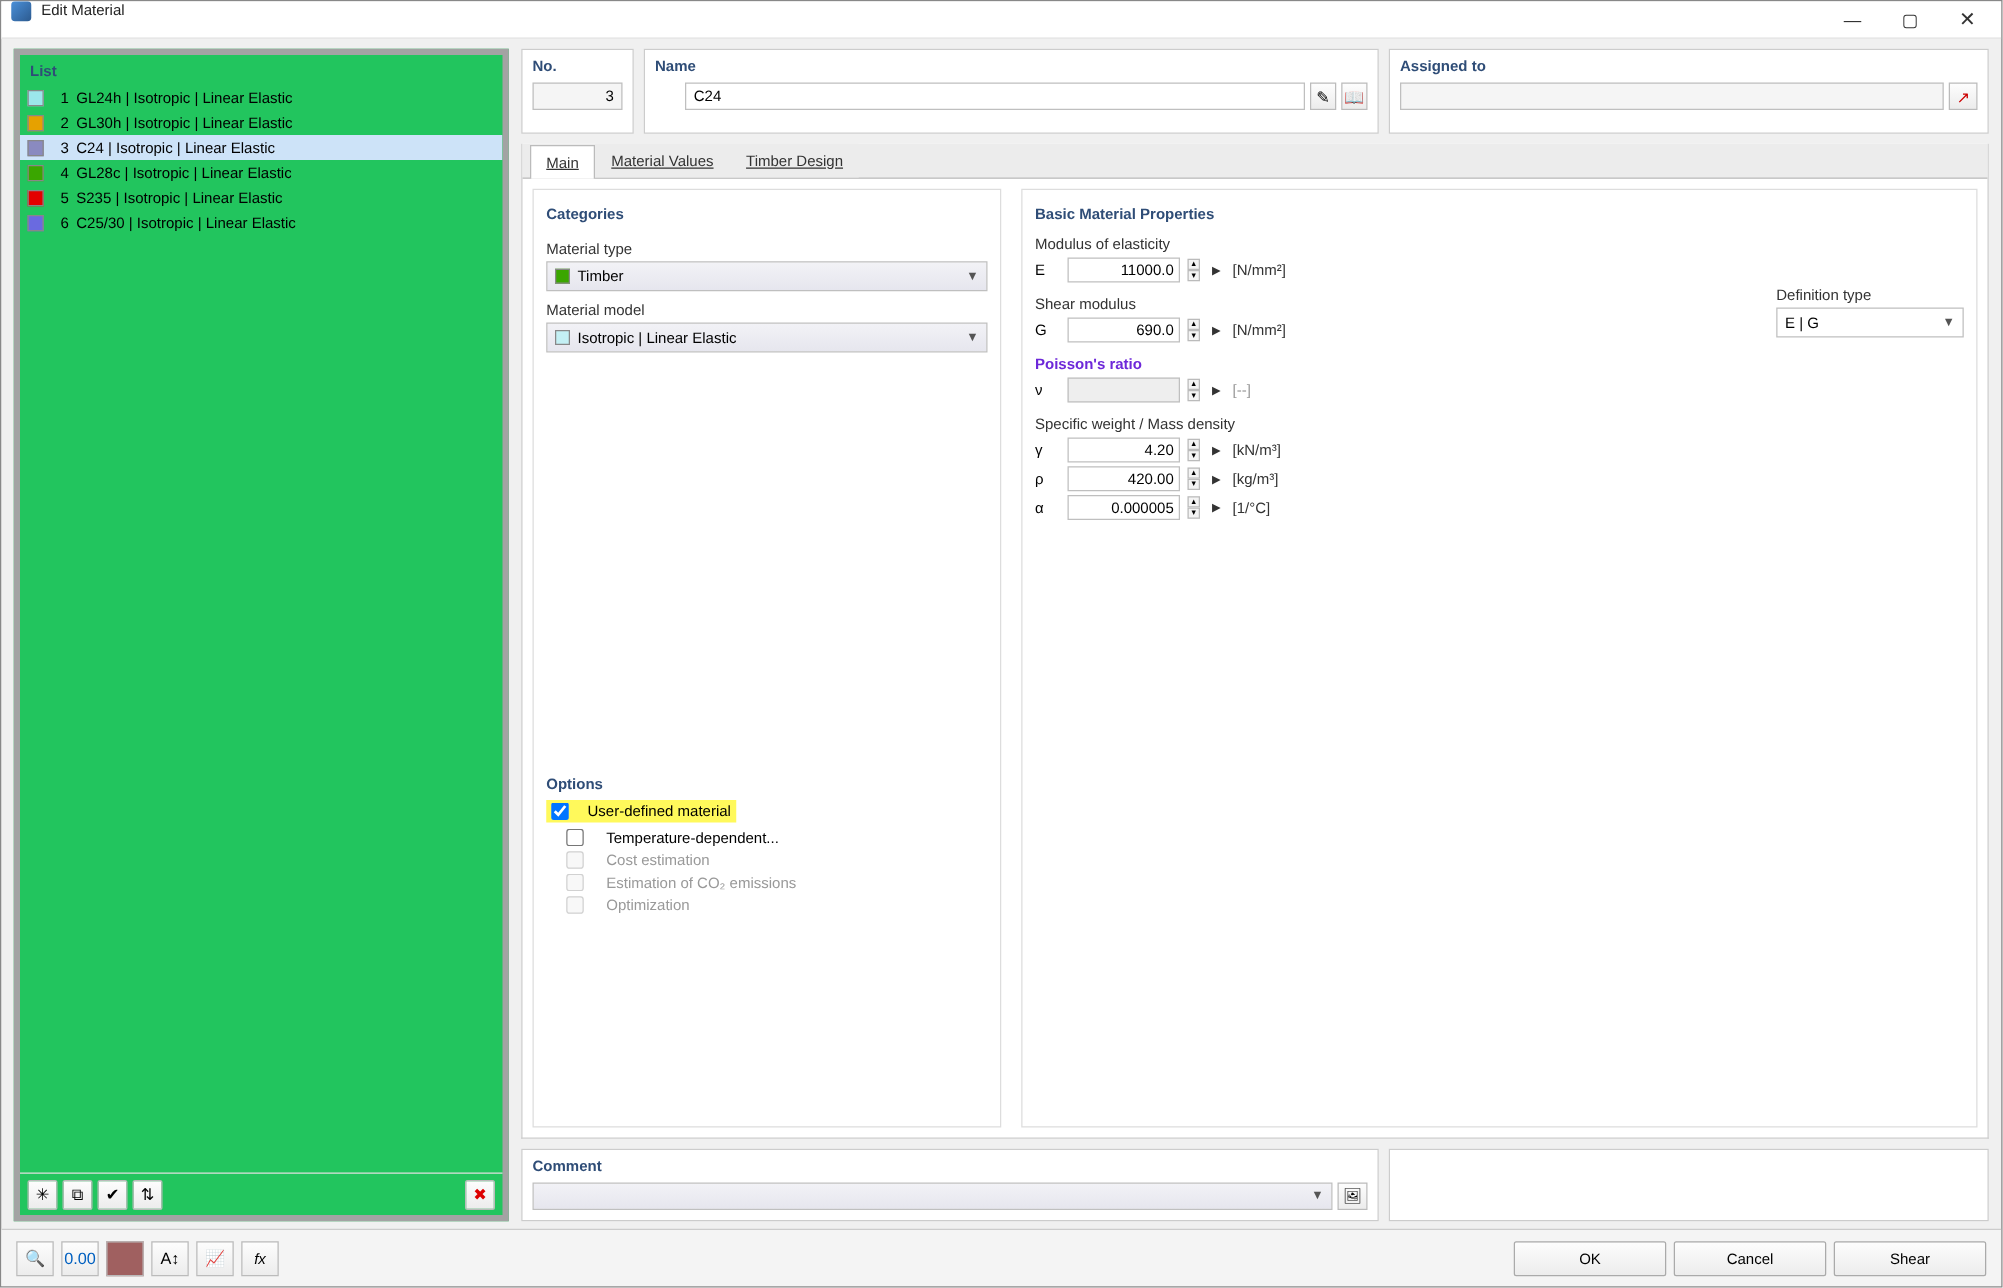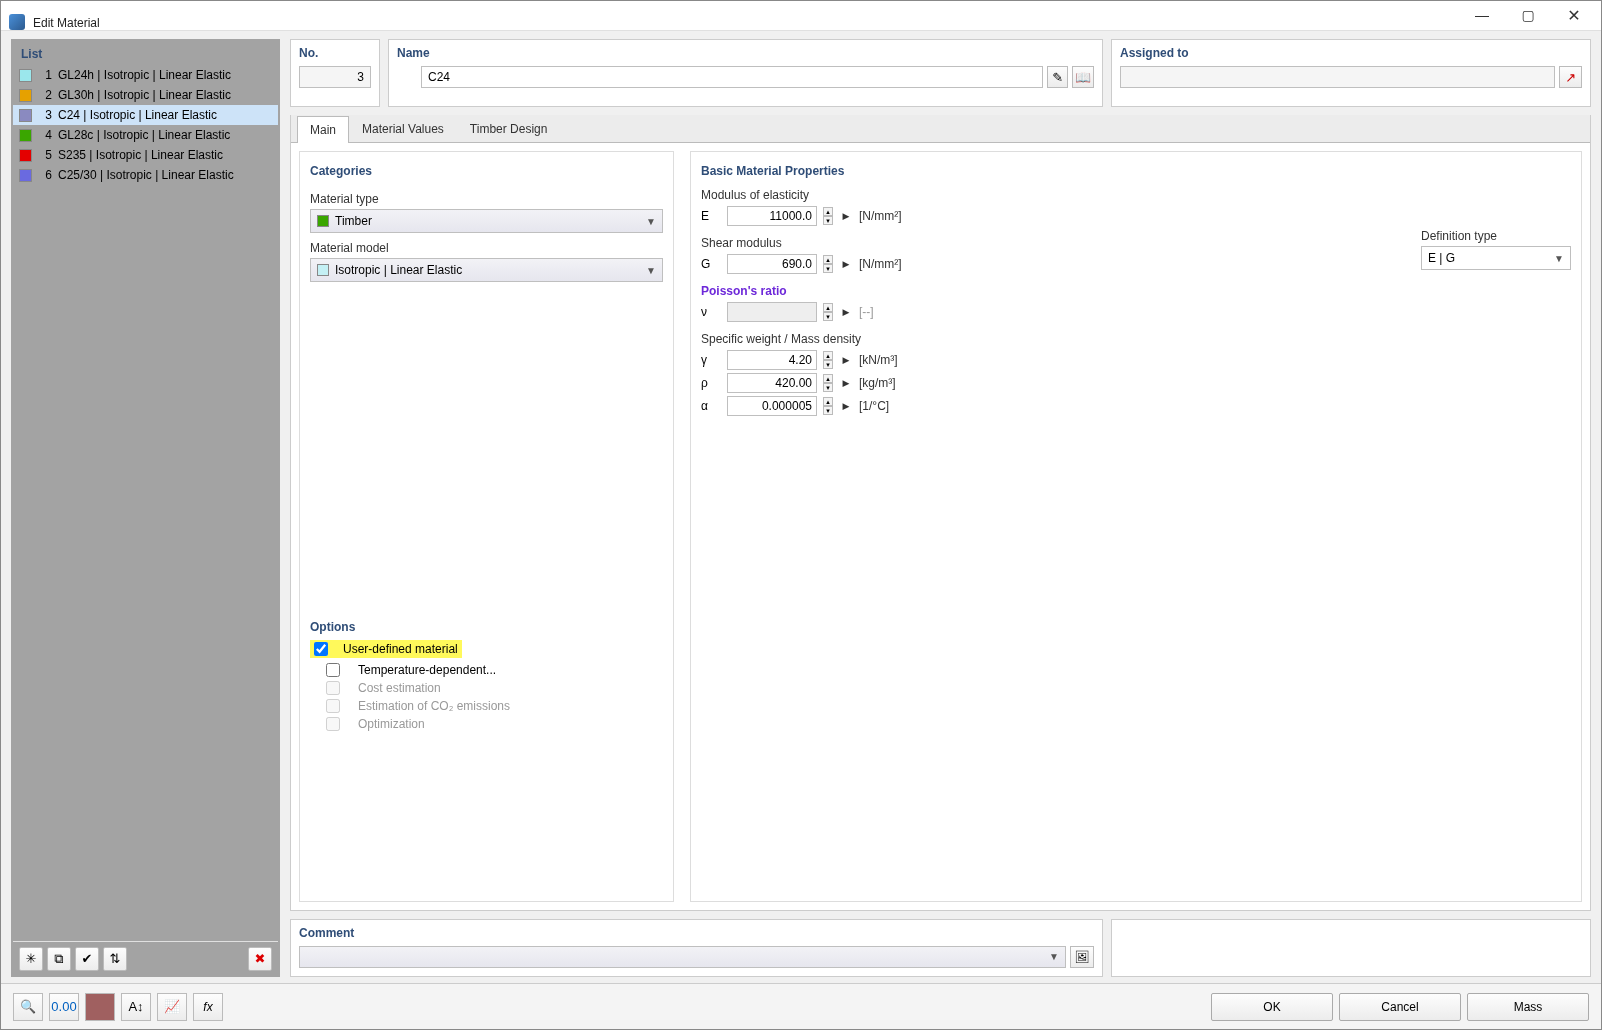--- a/index.html
+++ b/index.html
@@ -1,26 +1,26 @@
 <!DOCTYPE html>
 <html><head>
 <meta charset="utf-8">
 <style>
 * { box-sizing: border-box; margin: 0; padding: 0; font-family: "Segoe UI", Tahoma, sans-serif; font-size: 12px; }
 body { background: #f0f0f0; width: 1602px; height: 1030px; display: flex; flex-direction: column; border: 1px solid #888; }
-.titlebar { height: 30px; background: #fff; display: flex; align-items: flex-end; padding: 0 4px; border-bottom: 1px solid #e0e0e0; }
+.titlebar { height: 30px; background: #fff; display: flex; align-items: flex-start; padding: 0 4px; border-bottom: 1px solid #e0e0e0; }
 .titlebar .app-icon { width: 16px; height: 16px; background: linear-gradient(135deg,#4a90d9,#2c5a8f); border-radius: 3px; margin: 0 8px 0 4px; }
 .titlebar .title-text { flex: 1; color: #222; font-size: 12px; }
 .titlebar .win-btn { width: 46px; height: 30px; display: flex; align-items: center; justify-content: center; font-size: 14px; color: #333; }
 .titlebar .win-btn.close { font-size: 16px; }
 
 .content { flex: 1; display: flex; gap: 10px; padding: 8px 10px 6px 10px; }
 
 
-.list-panel { width: 269px; background: #a3a3a3; border: 2px solid #a3a3a3; display: flex; flex-direction: column; }
+.list-panel { width: 396px; background: #22c55e; border: 5px solid #a3a3a3; display: flex; flex-direction: column; }
 .panel-header { color: #2f4d77; font-weight: 600; padding: 6px 8px 4px 8px; font-size: 12px; }
 .mat-list { flex: 1; overflow: auto; }
 .mat-row { display: flex; align-items: center; padding: 2px 6px; height: 20px; }
 .mat-row.selected { background: #cde3f8; }
 .swatch { width: 13px; height: 13px; margin-right: 6px; border: 1px solid #888; }
 .mat-idx { width: 14px; text-align: right; margin-right: 6px; color: #000; }
 .mat-label { color: #000; white-space: nowrap; overflow: hidden; text-overflow: ellipsis; }
 .list-toolbar { height: 34px; border-top: 1px solid #e0e0e0; display: flex; align-items: center; padding: 0 6px; gap: 4px; }
 .tb-btn { width: 24px; height: 24px; border: 1px solid #bbb; background: linear-gradient(#fdfdfd,#ececec); border-radius: 2px; display: flex; align-items: center; justify-content: center; font-size: 13px; }
 .tb-btn.red { color: #d00; }
@@ -36,21 +36,21 @@
 .assign-box { width: 480px; }
 .input-row { display: flex; align-items: center; gap: 4px; }
 input[type=text].std { height: 22px; border: 1px solid #bfbfbf; padding: 0 6px; background: #f5f5f5; width: 100%; }
 input[type=text].name-input { background: #fff; margin-left: 24px; }
 .no-input { text-align: right; }
 .small-btn { width: 24px; height: 22px; border: 1px solid #bbb; background: linear-gradient(#fdfdfd,#ececec); display: flex; align-items: center; justify-content: center; font-size: 13px; }
 .small-btn.red-pick { color: #c00; }
 
 
 .tabs-bar { display: flex; border-bottom: 1px solid #bbb; background: #ececec; padding-left: 6px; }
-.tab { padding: 6px 12px; border: 1px solid transparent; border-bottom: none; color: #333; background: #ececec; }
+.tab { padding: 6px 12px; border: 1px solid transparent; border-bottom: none; color: #333; background: #ececec; text-decoration: underline; }
 .tab.active { background: #fff; border-color: #bbb; position: relative; top: 1px; }
 
 .main-area { flex: 1; background: #fff; border: 1px solid #ccc; border-top: none; display: flex; flex-direction: column; }
 .columns { flex: 1; display: flex; }
 .col-left { width: 375px; border-right: 1px solid #e0e0e0; padding: 8px 10px; display: flex; flex-direction: column; gap: 8px; margin:8px; border:1px solid #ddd;}
 .col-right { flex: 1; padding: 8px 10px; margin:8px; border:1px solid #ddd;}
 .section-h { color: #2f4d77; font-weight: 600; margin: 4px 0 6px 0; }
 .lbl { color: #333; margin-bottom: 3px; display: block; }
 .select-ctrl { position: relative; height: 22px; border: 1px solid #bfbfbf; background: linear-gradient(#f2f2f6,#e6e6ee); display: flex; align-items: center; padding: 11px 6px; }
 .select-ctrl .chev { position: absolute; right: 6px; font-size: 10px; color: #555; }
@@ -325,14 +325,14 @@
   <div class="bbtn" style="color:#0060c0">0.00</div>
   <div class="bbtn" style="background:#a06060"></div>
   <div class="bbtn">A↕</div>
   <div class="bbtn">📈</div>
   <div class="bbtn">
       <i>fx</i>
     </div>
   <div class="spacer"></div>
   <button class="action-btn">OK</button>
   <button class="action-btn">Cancel</button>
-  <button class="action-btn">Mass</button>
+  <button class="action-btn">Shear</button>
 </div>
 
 </body></html>

